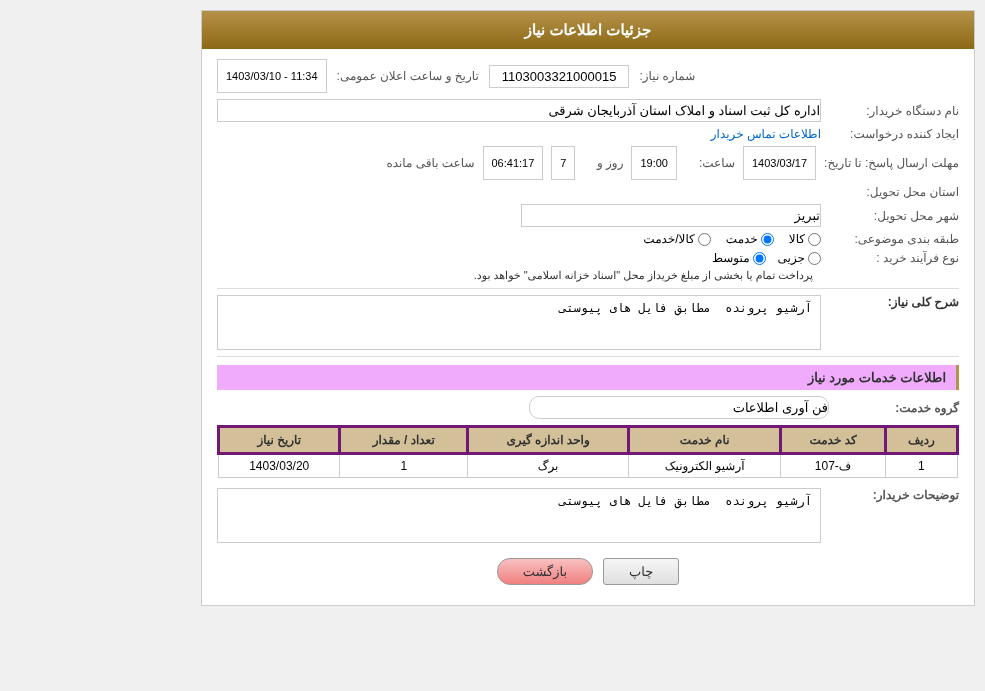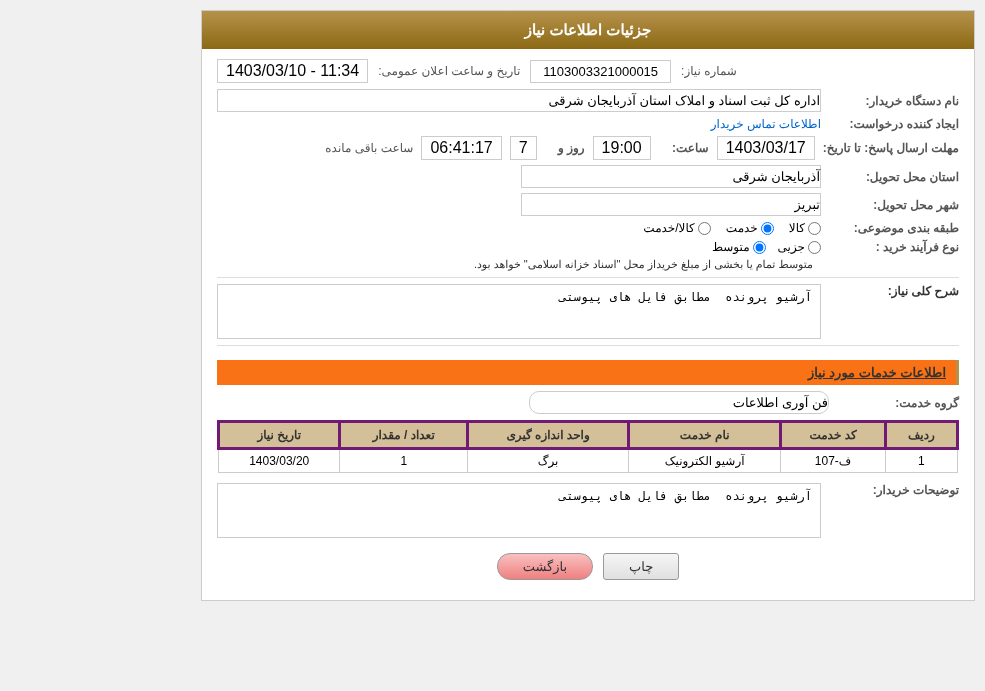--- a/index.html
+++ b/index.html
@@ -30,47 +30,46 @@
     .panel-body {
       padding: 10px 15px;
     }
     .announcement-id-box {
       border: 1px solid #ccc;
       padding: 3px 12px;
       font-size: 13px;
       direction: ltr;
     }
     .section-title {
-      background: #f97316;
+      background: #f0abfc;
       border-right: 3px solid #b5924a;
       padding: 5px 10px;
       font-weight: bold;
       font-size: 13px;
-      margin: 14px 0 6px 0;
-      color: #333;
-      text-decoration: underline;
+      margin: 8px 0 6px 0;
+      color: #333;
     }
     .field-value {
       border: 1px solid #ccc;
       padding: 3px 0;
       font-size: 13px;
       direction: rtl;
       text-align: right;
       flex: 1;
     }
     .link-blue {
       color: #0066cc;
       cursor: pointer;
       font-size: 12px;
       text-decoration: none;
     }
     .small-box {
       border: 1px solid #ccc;
-      padding: 2px 8px;
-      font-size: 16px;
+      padding: 10px 8px;
+      font-size: 11px;
       direction: ltr;
     }
     .radio-group {
       display: flex;
       gap: 15px;
       align-items: center;
       direction: rtl;
     }
     .radio-item {
       display: flex;
@@ -173,21 +172,20 @@
       direction: rtl;
       margin-bottom: 5px;
       gap: 8px;
     }
     .row-label {
       min-width: 130px;
       text-align: right;
       font-size: 12px;
       color: #555;
       flex-shrink: 0;
-      font-weight: bold;
     }
     .group-service-row {
       display: flex;
       align-items: center;
       direction: rtl;
       margin-bottom: 5px;
     }
   </style>
 </head>
 <body>
@@ -222,21 +220,20 @@
         <span class="row-label" style="min-width:50px;">ساعت:</span>
         <div class="small-box">19:00</div>
         <span class="row-label" style="min-width:40px;">روز و</span>
         <div class="small-box">7</div>
         <div class="small-box">06:41:17</div>
         <span style="font-size:12px;color:#555;">ساعت باقی مانده</span>
       </div>
 
       <div class="row-flex">
         <span class="row-label">استان محل تحویل:</span>
-        <div class="field-value" style="max-width:300px;">آذربایجان شرقی</div>
       </div>
 
       <div class="row-flex">
         <span class="row-label">شهر محل تحویل:</span>
         <div class="field-value" style="max-width:300px;">تبریز</div>
       </div>
 
       <div class="row-flex">
         <span class="row-label">طبقه بندی موضوعی:</span>
         <div class="radio-group">
@@ -261,21 +258,21 @@
           <div class="proc-radios">
             <label class="radio-item">
               <input type="radio" name="proc" style="">
               <span>جزیی</span>
             </label>
             <label class="radio-item">
               <input type="radio" name="proc" checked="" style="">
               <span>متوسط</span>
             </label>
           </div>
-          <span class="proc-text">متوسط تمام یا بخشی از مبلغ خریداز محل "اسناد خزانه اسلامی" خواهد بود.</span>
+          <span class="proc-text">پرداخت تمام یا بخشی از مبلغ خریداز محل "اسناد خزانه اسلامی" خواهد بود.</span>
         </div>
       </div>
 
       <hr class="divider">
 
       <div class="row-flex" style="align-items:flex-start;">
         <span class="row-label" style="font-weight:bold;color:#333;">شرح کلی نیاز:</span>
         <textarea class="textarea-box" style="min-height: 55px;" readonly="">آرشیو پرونده  مطابق فایل های پیوستی</textarea>
       </div>
 

